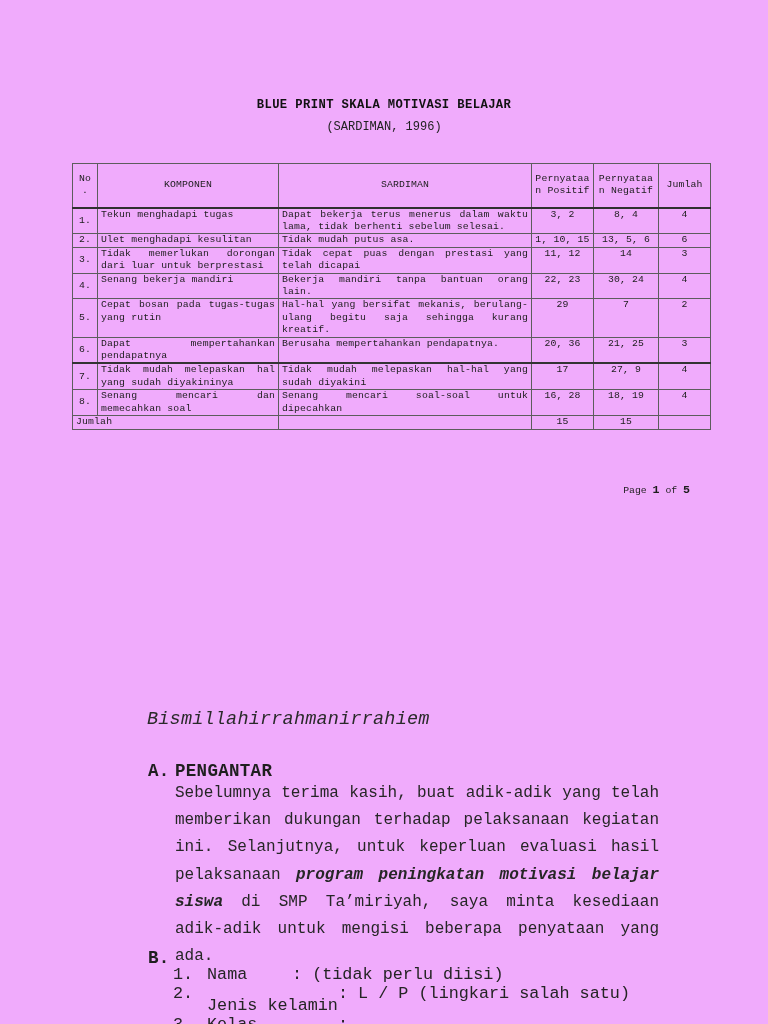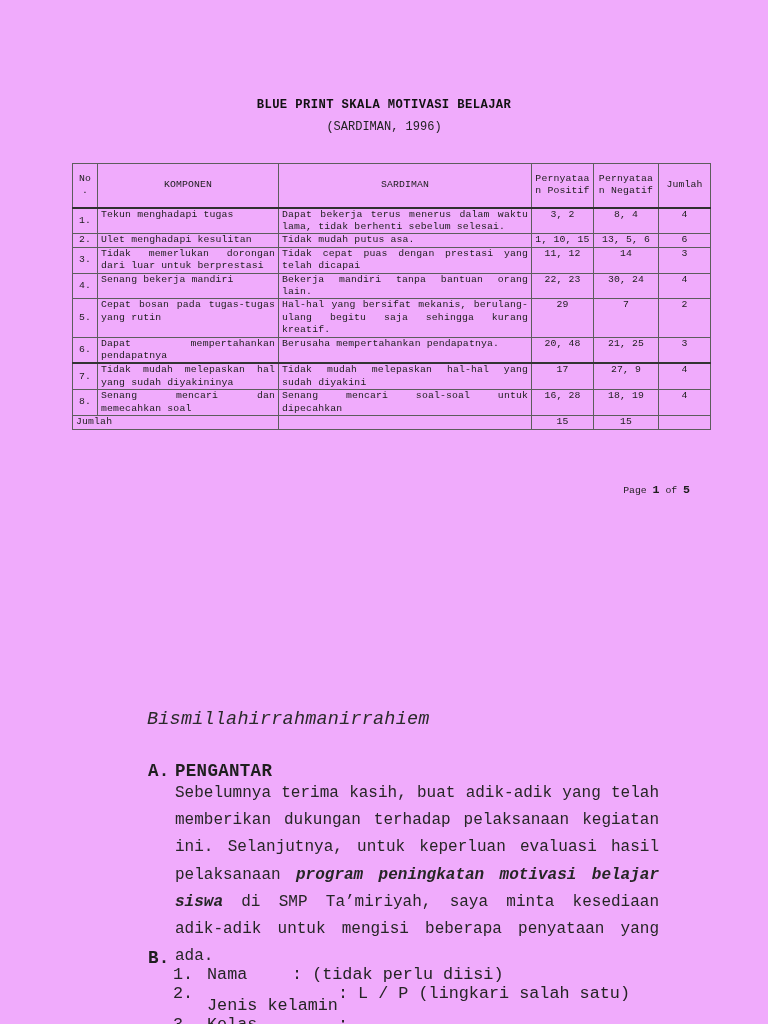--- a/index.html
+++ b/index.html
@@ -137,21 +137,21 @@
         <td class="c-komp">Cepat bosan pada tugas-tugas yang rutin</td>
         <td class="c-ind">Hal-hal yang bersifat mekanis, berulang-ulang begitu saja sehingga kurang kreatif.</td>
         <td class="c-num">29</td>
         <td class="c-num">7</td>
         <td class="c-num">2</td>
       </tr>
       <tr class="rh26">
         <td class="c-no">6.</td>
         <td class="c-komp">Dapat mempertahankan pendapatnya</td>
         <td class="c-ind">Berusaha mempertahankan pendapatnya.</td>
-        <td class="c-num">20, 48</td>
+        <td class="c-num">20, 36</td>
         <td class="c-num">21, 25</td>
         <td class="c-num">3</td>
       </tr>
       <tr class="rh26 thick-top">
         <td class="c-no">7.</td>
         <td class="c-komp">Tidak mudah melepaskan hal yang sudah diyakininya</td>
         <td class="c-ind">Tidak mudah melepaskan hal-hal yang sudah diyakini</td>
         <td class="c-num">17</td>
         <td class="c-num">27, 9</td>
         <td class="c-num">4</td>

